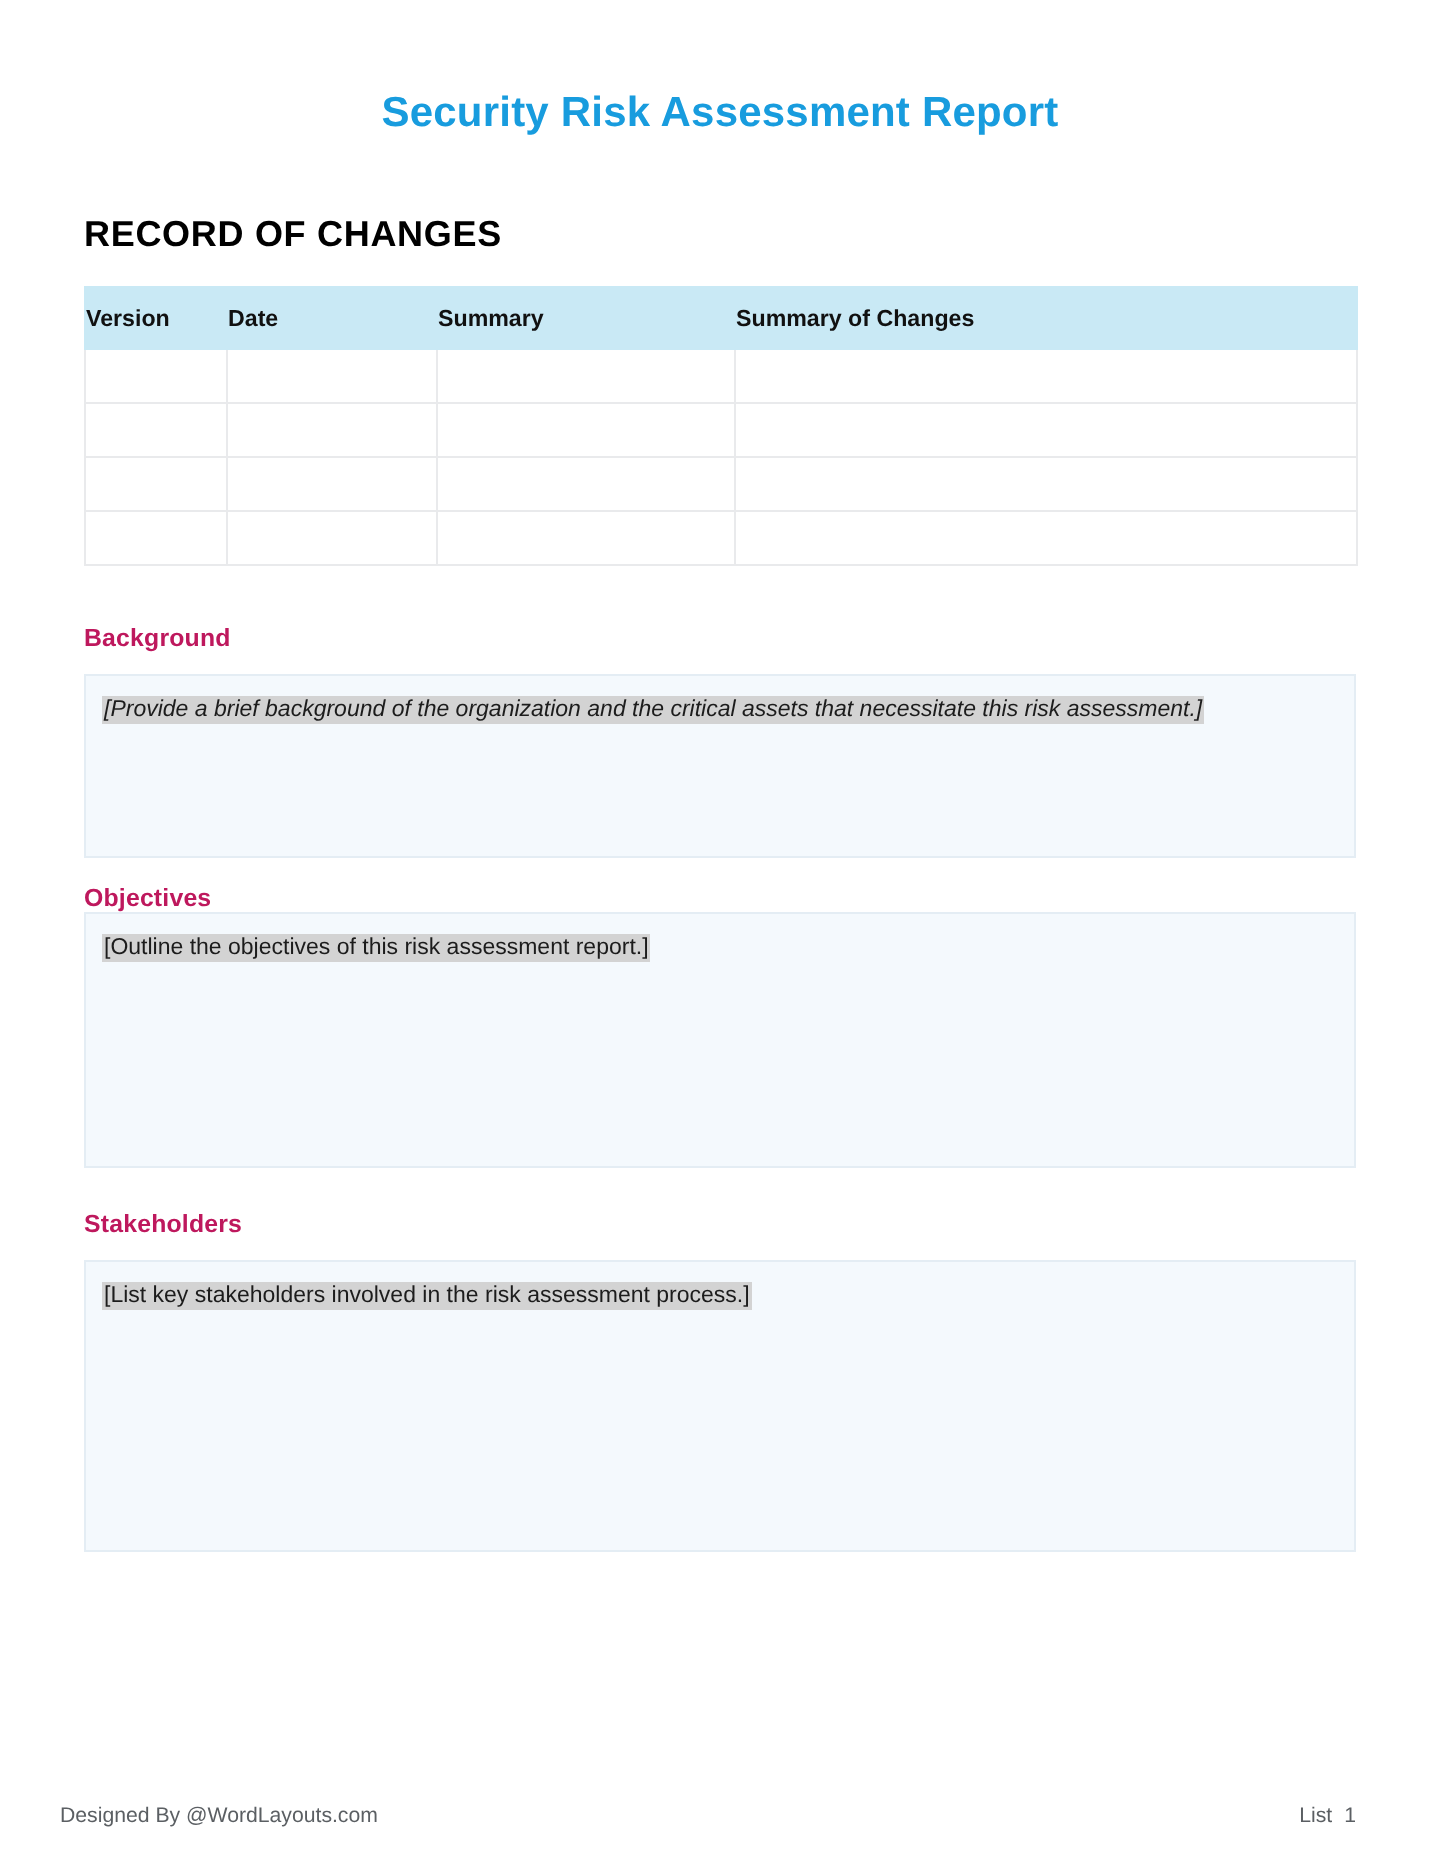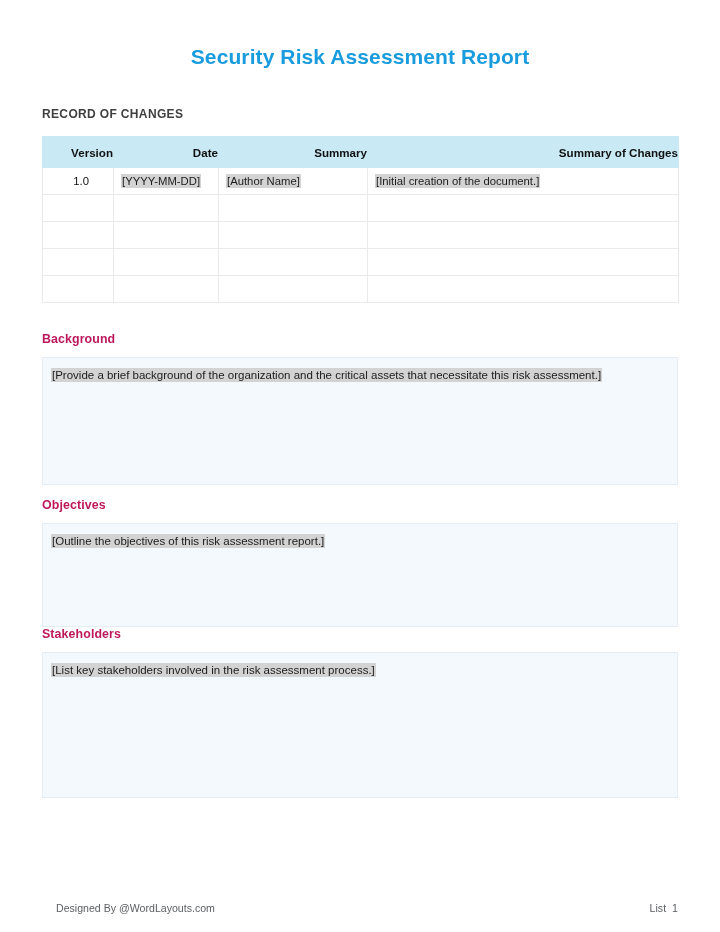--- a/index.html
+++ b/index.html
@@ -31,22 +31,22 @@
     font-size: 21px;
     font-weight: bold;
     letter-spacing: 0.1px;
     margin: 0;
     padding-top: 44px;
     line-height: 1.2;
   }
 
   
   .section-heading {
-    color: #404040;
-    font-size: 12px;
+    color: #000000;
+    font-size: 18px;
     font-weight: bold;
     letter-spacing: 0.35px;
     margin: 0;
   }
   #record-heading-wrap { padding-top: 38px; }
   #intro-heading-wrap  { padding-top: 0; }
 
   .sub-heading {
     font-size: 12.4px;
     font-weight: bold;
@@ -69,21 +69,21 @@
     padding: 0;
     height: 26px;
     vertical-align: middle;
   }
   .changes-table thead th {
     background: #C9E9F5;
     border: 1px solid #C9E9F5;
     font-weight: bold;
     font-size: 11.6px;
     color: #111111;
-    text-align: right;
+    text-align: left;
     height: 30px;
   }
   .col-version { width: 71px; }
   .col-date    { width: 105px; }
   .col-author  { width: 149px; }
   .col-summary { width: 311px; }
 
   .cell-version {
     text-align: right;
     padding-right: 24px !important;
@@ -103,33 +103,33 @@
     background: #F4F9FD;
     border: 1px solid #E4EDF4;
     box-sizing: border-box;
     width: 636px;
     padding: 11px 8px 0 8px;
     font-size: 11.5px;
     color: #1c1c1c;
   }
   .fill-box .ph { white-space: normal; }
 
-  #background-box   { height: 128px; margin-top: 11px; }
-  #objectives-box   { height: 104px; margin-top: 11px; }
+  #background-box   { height: 92px; margin-top: 11px; font-style: italic; }
+  #objectives-box   { height: 128px; }
   #stakeholders-box { height: 146px; margin-top: 11px; }
 
   #intro-heading-wrap { margin-top: 29px; }
   #background-label   { margin-top: 17px; }
   #objectives-label   { margin-top: 13px; }
-  #stakeholders-label { }
+  #stakeholders-label { margin-top: 21px; }
 
   
   .footer {
     position: absolute;
-    left: 56px;
+    left: 30px;
     right: 42px;
     top: 902px;
     display: flex;
     justify-content: space-between;
     align-items: baseline;
     font-size: 10.6px;
     color: #5b5f63;
   }
   .footer-page .pg-num { padding-left: 6px; }
 </style>
@@ -153,26 +153,20 @@
       <thead>
         <tr>
           <th>Version</th>
           <th>Date</th>
           <th>Summary</th>
           <th>Summary of Changes</th>
         </tr>
       </thead>
       <tbody>
         <tr>
-          <td class="cell-version">1.0</td>
-          <td class="cell-pad"><span class="ph">[YYYY-MM-DD]</span></td>
-          <td class="cell-pad"><span class="ph">[Author Name]</span></td>
-          <td class="cell-pad"><span class="ph">[Initial creation of the document.]</span></td>
-        </tr>
-        <tr>
           <td class="cell-version"></td>
           <td class="cell-pad"></td>
           <td class="cell-pad"></td>
           <td class="cell-pad"></td>
         </tr>
         <tr>
           <td class="cell-version"></td>
           <td class="cell-pad"></td>
           <td class="cell-pad"></td>
           <td class="cell-pad"></td>

